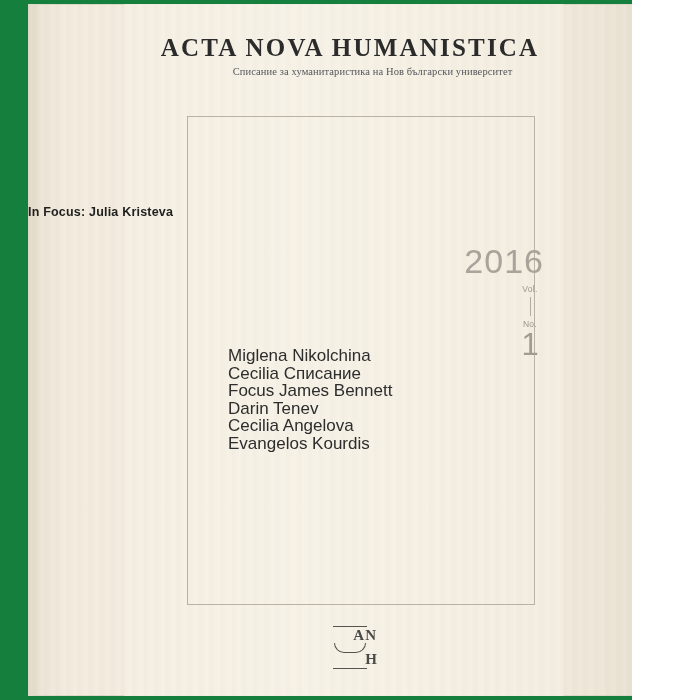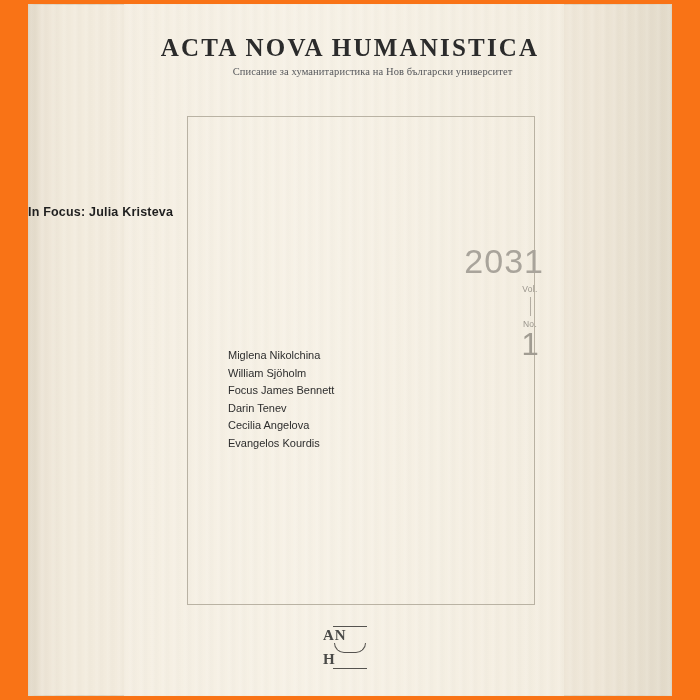--- a/index.html
+++ b/index.html
@@ -2,23 +2,23 @@
 <html><head>
 <meta charset="utf-8">
 <style>
   html, body {
     margin: 0;
     padding: 0;
     background: #ffffff;
   }
   #page {
     position: relative;
-    width: 700px;
+    width: 632px;
     height: 700px;
-    background: #f97316;
+    background: #15803d;
     overflow: hidden;
     font-family: "Liberation Sans", sans-serif;
   }
 
   
   .cover {
     position: absolute;
     left: 28px;
     top: 4px;
     width: 644px;
@@ -143,34 +143,34 @@
     font-size: 31px;
     line-height: 30px;
     color: #a19c92;
   }
 
   
   .authors {
     position: absolute;
     left: 200px;
     top: 343px;
-    font-size: 11px;
+    font-size: 17px;
     color: #2d2d2d;
     line-height: 17.6px;
   }
   .authors div { white-space: nowrap; }
 
   
   .logo {
     position: absolute;
     left: 50%;
     transform: translateX(-50%);
     top: 622px;
     width: 54px;
-    text-align: left;
+    text-align: right;
     color: #4a4a48;
   }
   .logo .top-rule {
     width: 34px; height: 1px; background: #55534f; margin: 0 auto 1px auto;
   }
   .logo .an {
     font-family: "Liberation Serif", serif;
     font-size: 15px;
     letter-spacing: 1px;
     line-height: 15px;
@@ -206,32 +206,32 @@
 
       <div class="masthead">
         <div class="journal-title">ACTA NOVA HUMANISTICA</div>
         <div class="journal-subtitle">Списание за хуманитаристика на Нов български университет</div>
       </div>
 
       <div class="frame"></div>
 
       <div class="in-focus">In Focus: Julia Kristeva</div>
 
-      <div class="year">2031</div>
+      <div class="year">2016</div>
 
       <div class="volno">
         <div class="lbl">Vol.</div>
         <div class="bar"></div>
         <div class="lbl">No.</div>
         <div class="num">1</div>
       </div>
 
       <div class="authors">
         <div>Miglena Nikolchina</div>
-        <div>William Sjöholm</div>
+        <div>Cecilia Списание</div>
         <div>Focus James Bennett</div>
         <div>Darin Tenev</div>
         <div>Cecilia Angelova</div>
         <div>Evangelos Kourdis</div>
       </div>
 
       <div class="logo">
         <div class="top-rule"></div>
         <div class="an">AN</div>
         <div class="arc"></div>

